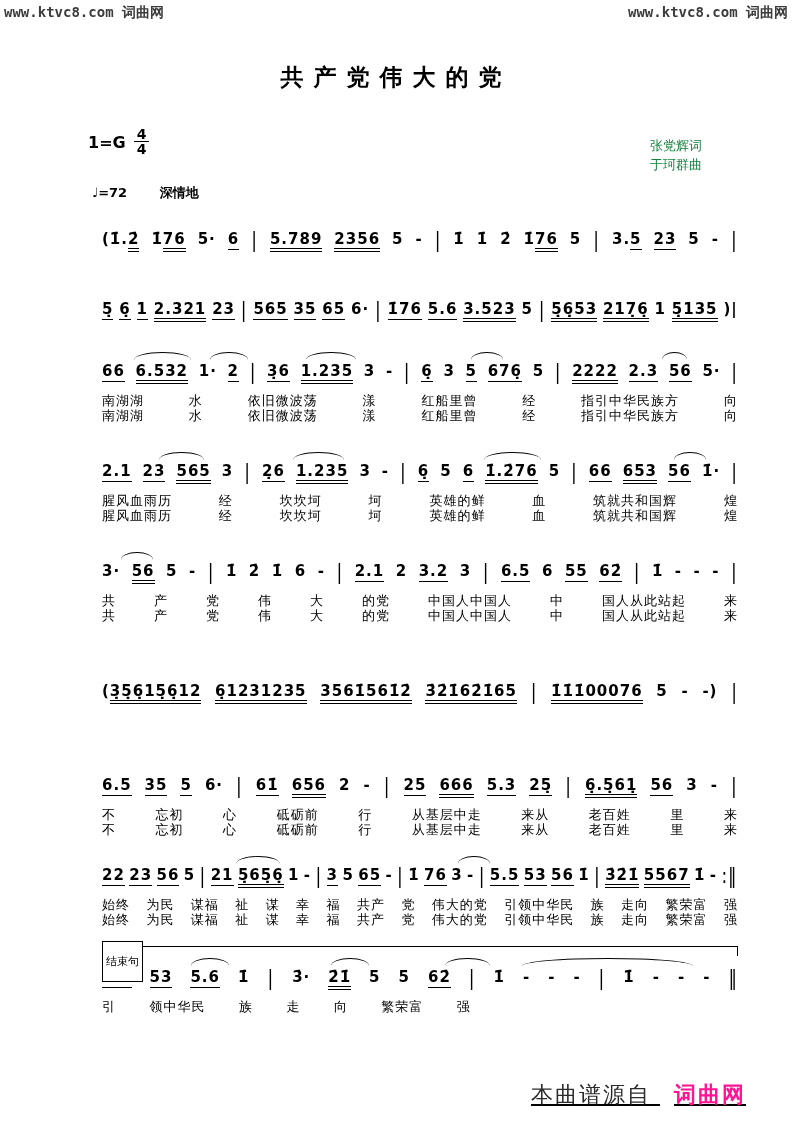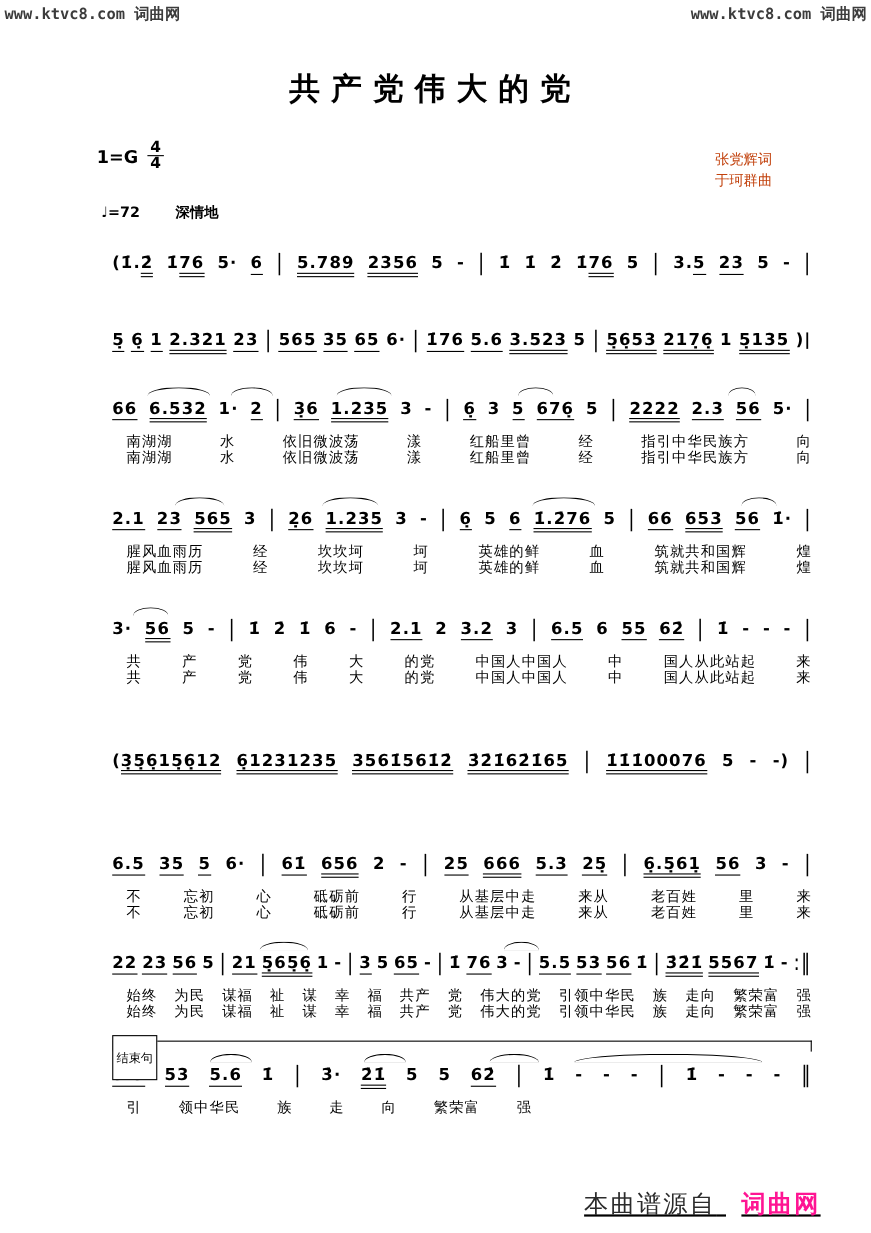--- a/index.html
+++ b/index.html
@@ -3,37 +3,37 @@
 <meta charset="utf-8">
 <style>
   html,body{margin:0;padding:0;background:#fff;}
   .page{position:relative;width:792px;height:1121px;background:#ffffff;overflow:hidden;
         font-family:"DejaVu Sans",sans-serif;color:#000;}
   .site-header{position:absolute;top:4px;left:0;right:0;height:22px;
         font-family:"DejaVu Sans Mono",monospace;font-size:14px;color:#3c3c3c;font-weight:bold;}
   .site-header .hl{position:absolute;left:4px;top:0;}
   .site-header .hr{position:absolute;right:4px;top:0;}
   .song-title{position:absolute;top:62px;left:0;right:0;text-align:center;
-        font-size:28px;font-weight:bold;letter-spacing:10px;margin:0;}
+        font-size:23px;font-weight:bold;letter-spacing:10px;margin:0;}
   .keyrow{position:absolute;top:132px;left:88px;font-size:16px;font-weight:bold;}
   .ts{display:inline-block;vertical-align:middle;text-align:center;line-height:12px;
       font-size:14px;margin-left:8px;margin-top:-4px;}
   .ts .num{display:block;border-bottom:1.5px solid #000;padding:0 3px 1px 3px;}
   .ts .den{display:block;padding-top:1px;}
-  .credits{position:absolute;top:136px;right:90px;text-align:left;font-size:13px;line-height:19px;color:#c2410c;}
+  .credits{position:absolute;top:136px;right:90px;text-align:left;font-size:13px;line-height:19px;color:#15803d;}
   .tempo{position:absolute;top:184px;left:92px;font-size:13px;font-weight:bold;}
   .tempo .expr{margin-left:28px;}
   .system{position:absolute;left:78px;width:636px;margin-left:24px;}
   .notes{position:relative;display:flex;justify-content:space-between;align-items:flex-end;
          font-weight:bold;font-size:15px;letter-spacing:1px;white-space:nowrap;}
   .tok{padding-bottom:4px;}
   .tok .u1{border-bottom:1.5px solid #000;padding-bottom:1px;}
   .tok .u2{border-bottom:4px double #000;padding-bottom:0;}
   .tok.bar{font-weight:normal;font-size:17px;transform:scaleY(1.2);padding-bottom:2px;}
-  .lyric{position:absolute;left:13px;right:0;display:flex;justify-content:space-between;
+  .lyric{position:absolute;left:0;right:0;display:flex;justify-content:space-between;
          font-size:13px;letter-spacing:1px;white-space:nowrap;}
   .slur{position:absolute;top:-10px;height:7px;border-top:1.5px solid #000;
         border-radius:50% / 100% 100% 0 0;}
   .ending-bracket{position:absolute;top:-22px;left:0;right:0;height:9px;
         border:1px solid #000;border-bottom:none;}
   .ending-label{position:absolute;top:-27px;left:0;background:#fff;font-size:11px;
         font-weight:normal;border:1px solid #000;padding:12px 3px;letter-spacing:0;}
   .footer{position:absolute;top:1080px;right:46px;font-size:22px;letter-spacing:2px;text-decoration:underline;}
   .footer .src{color:#2b2b2b;}
   .footer .site{font-weight:bold;margin-left:14px;}

